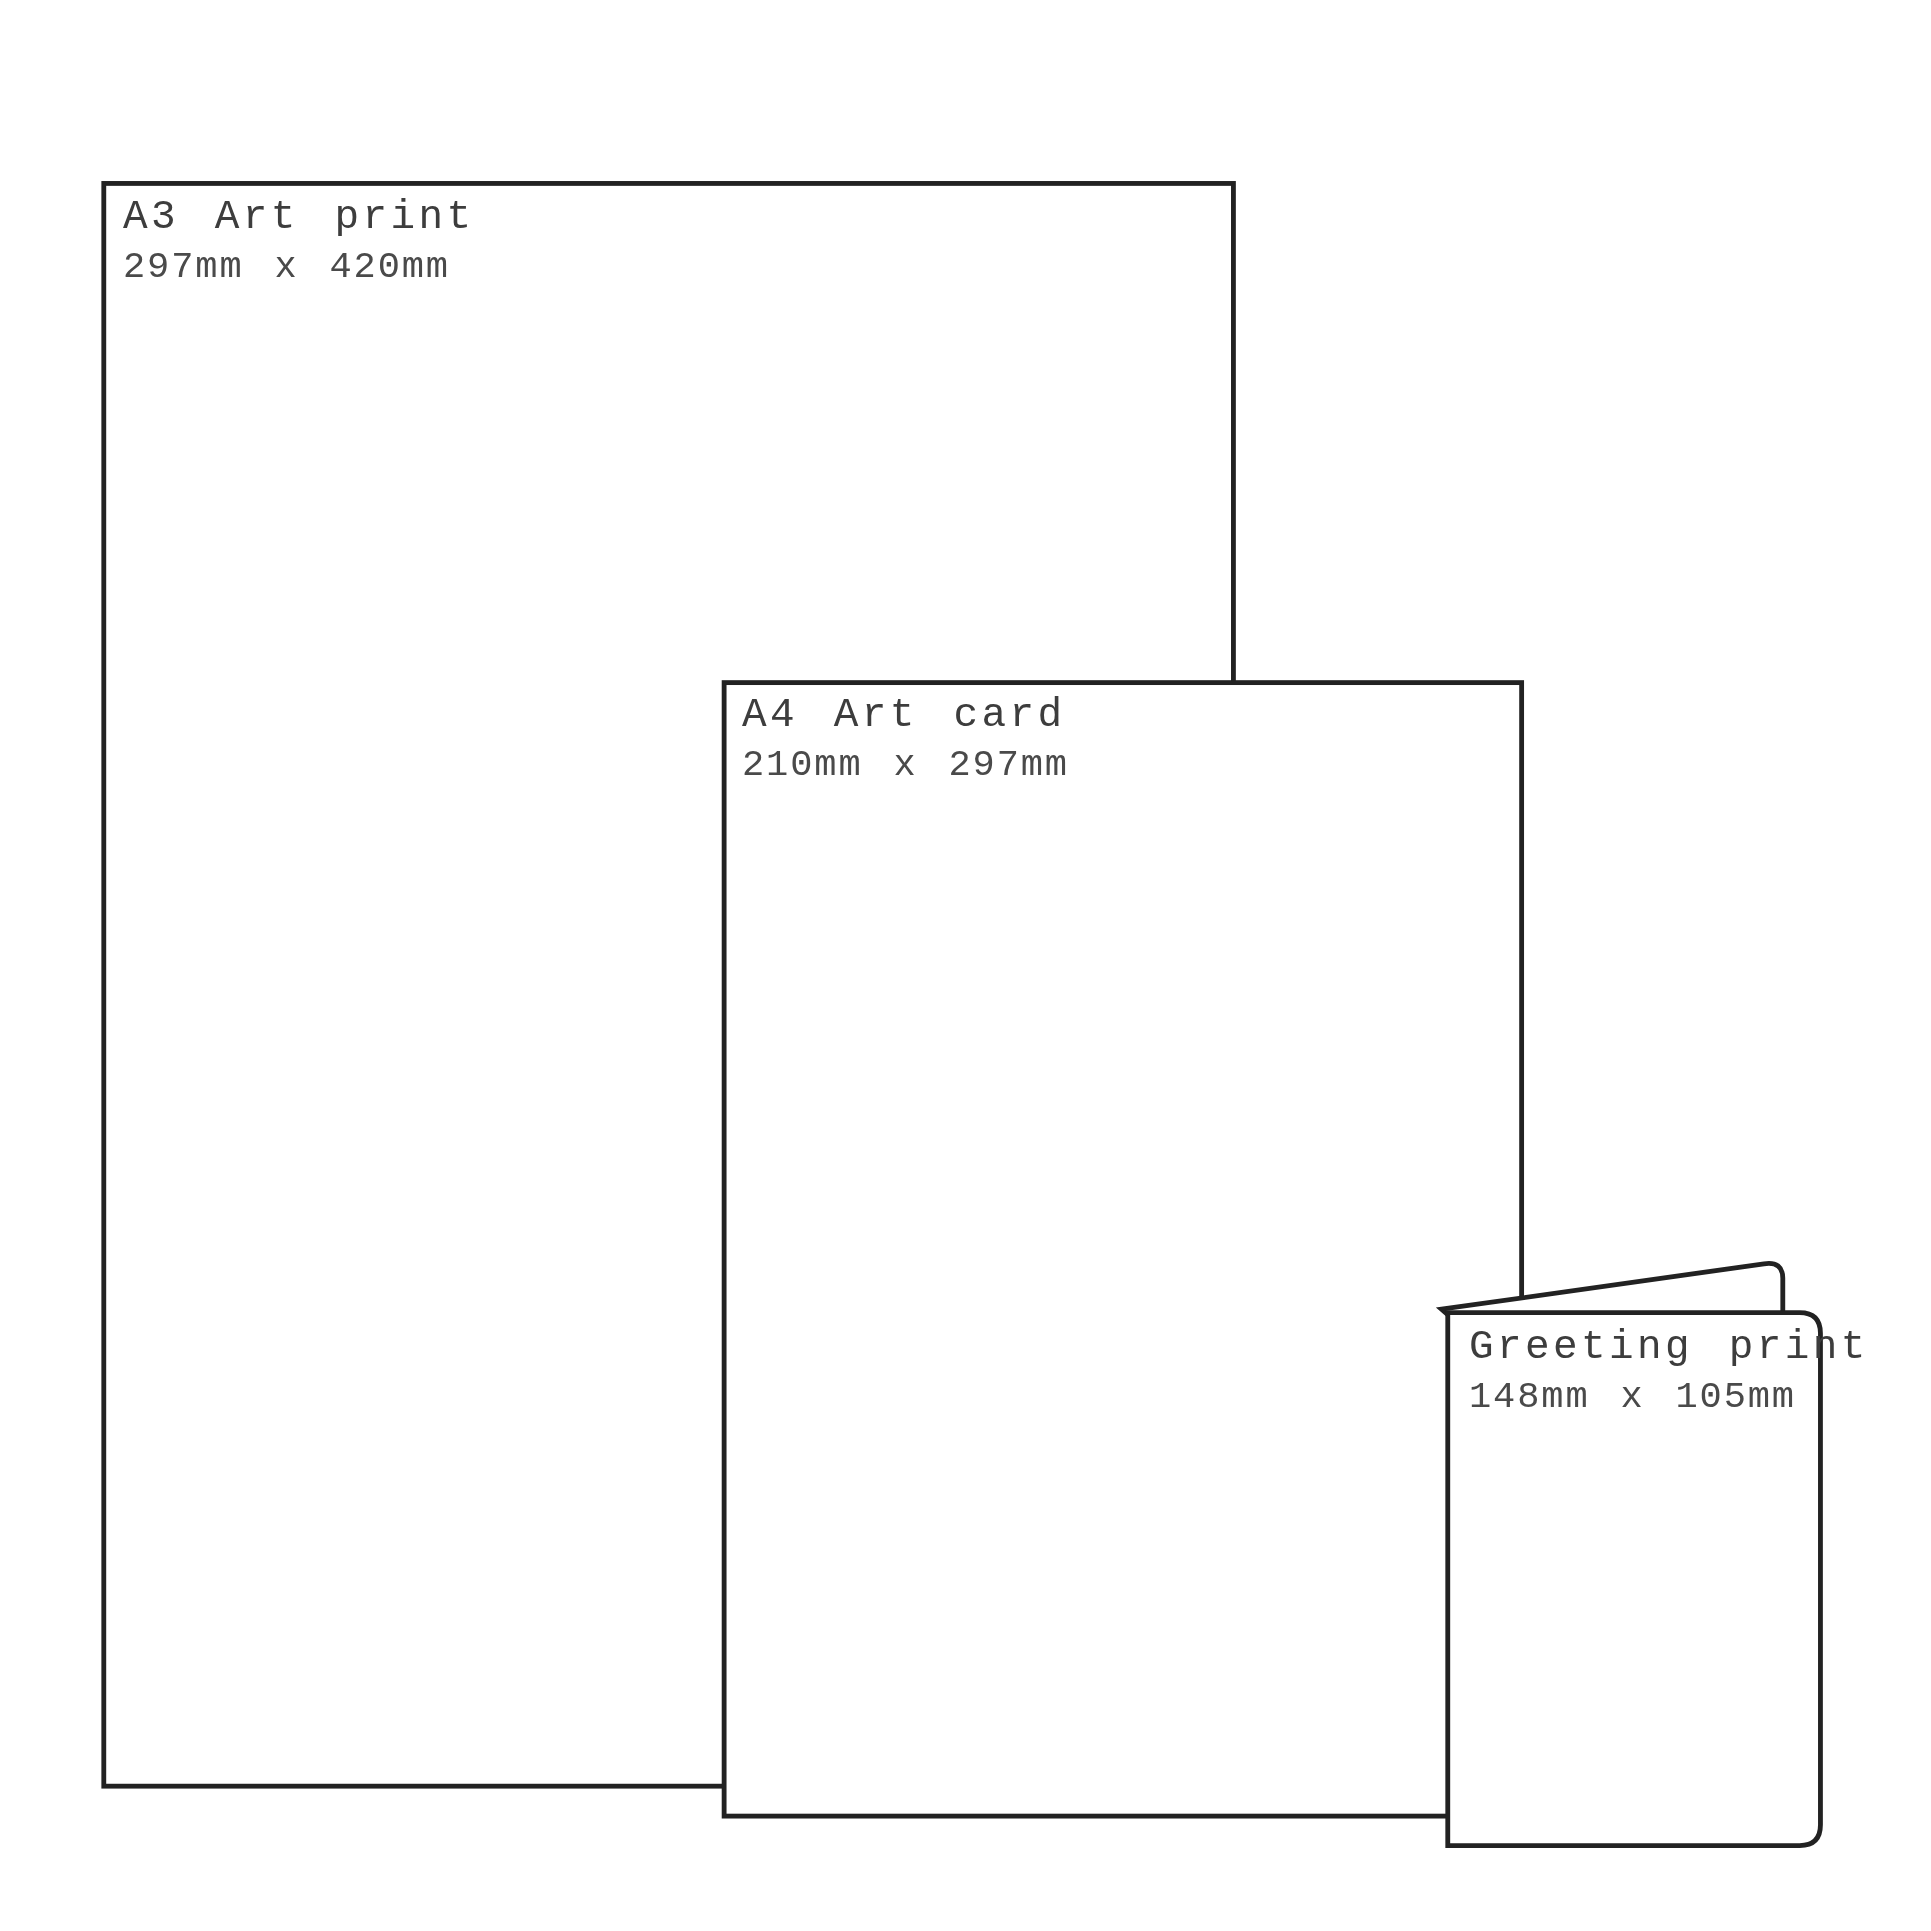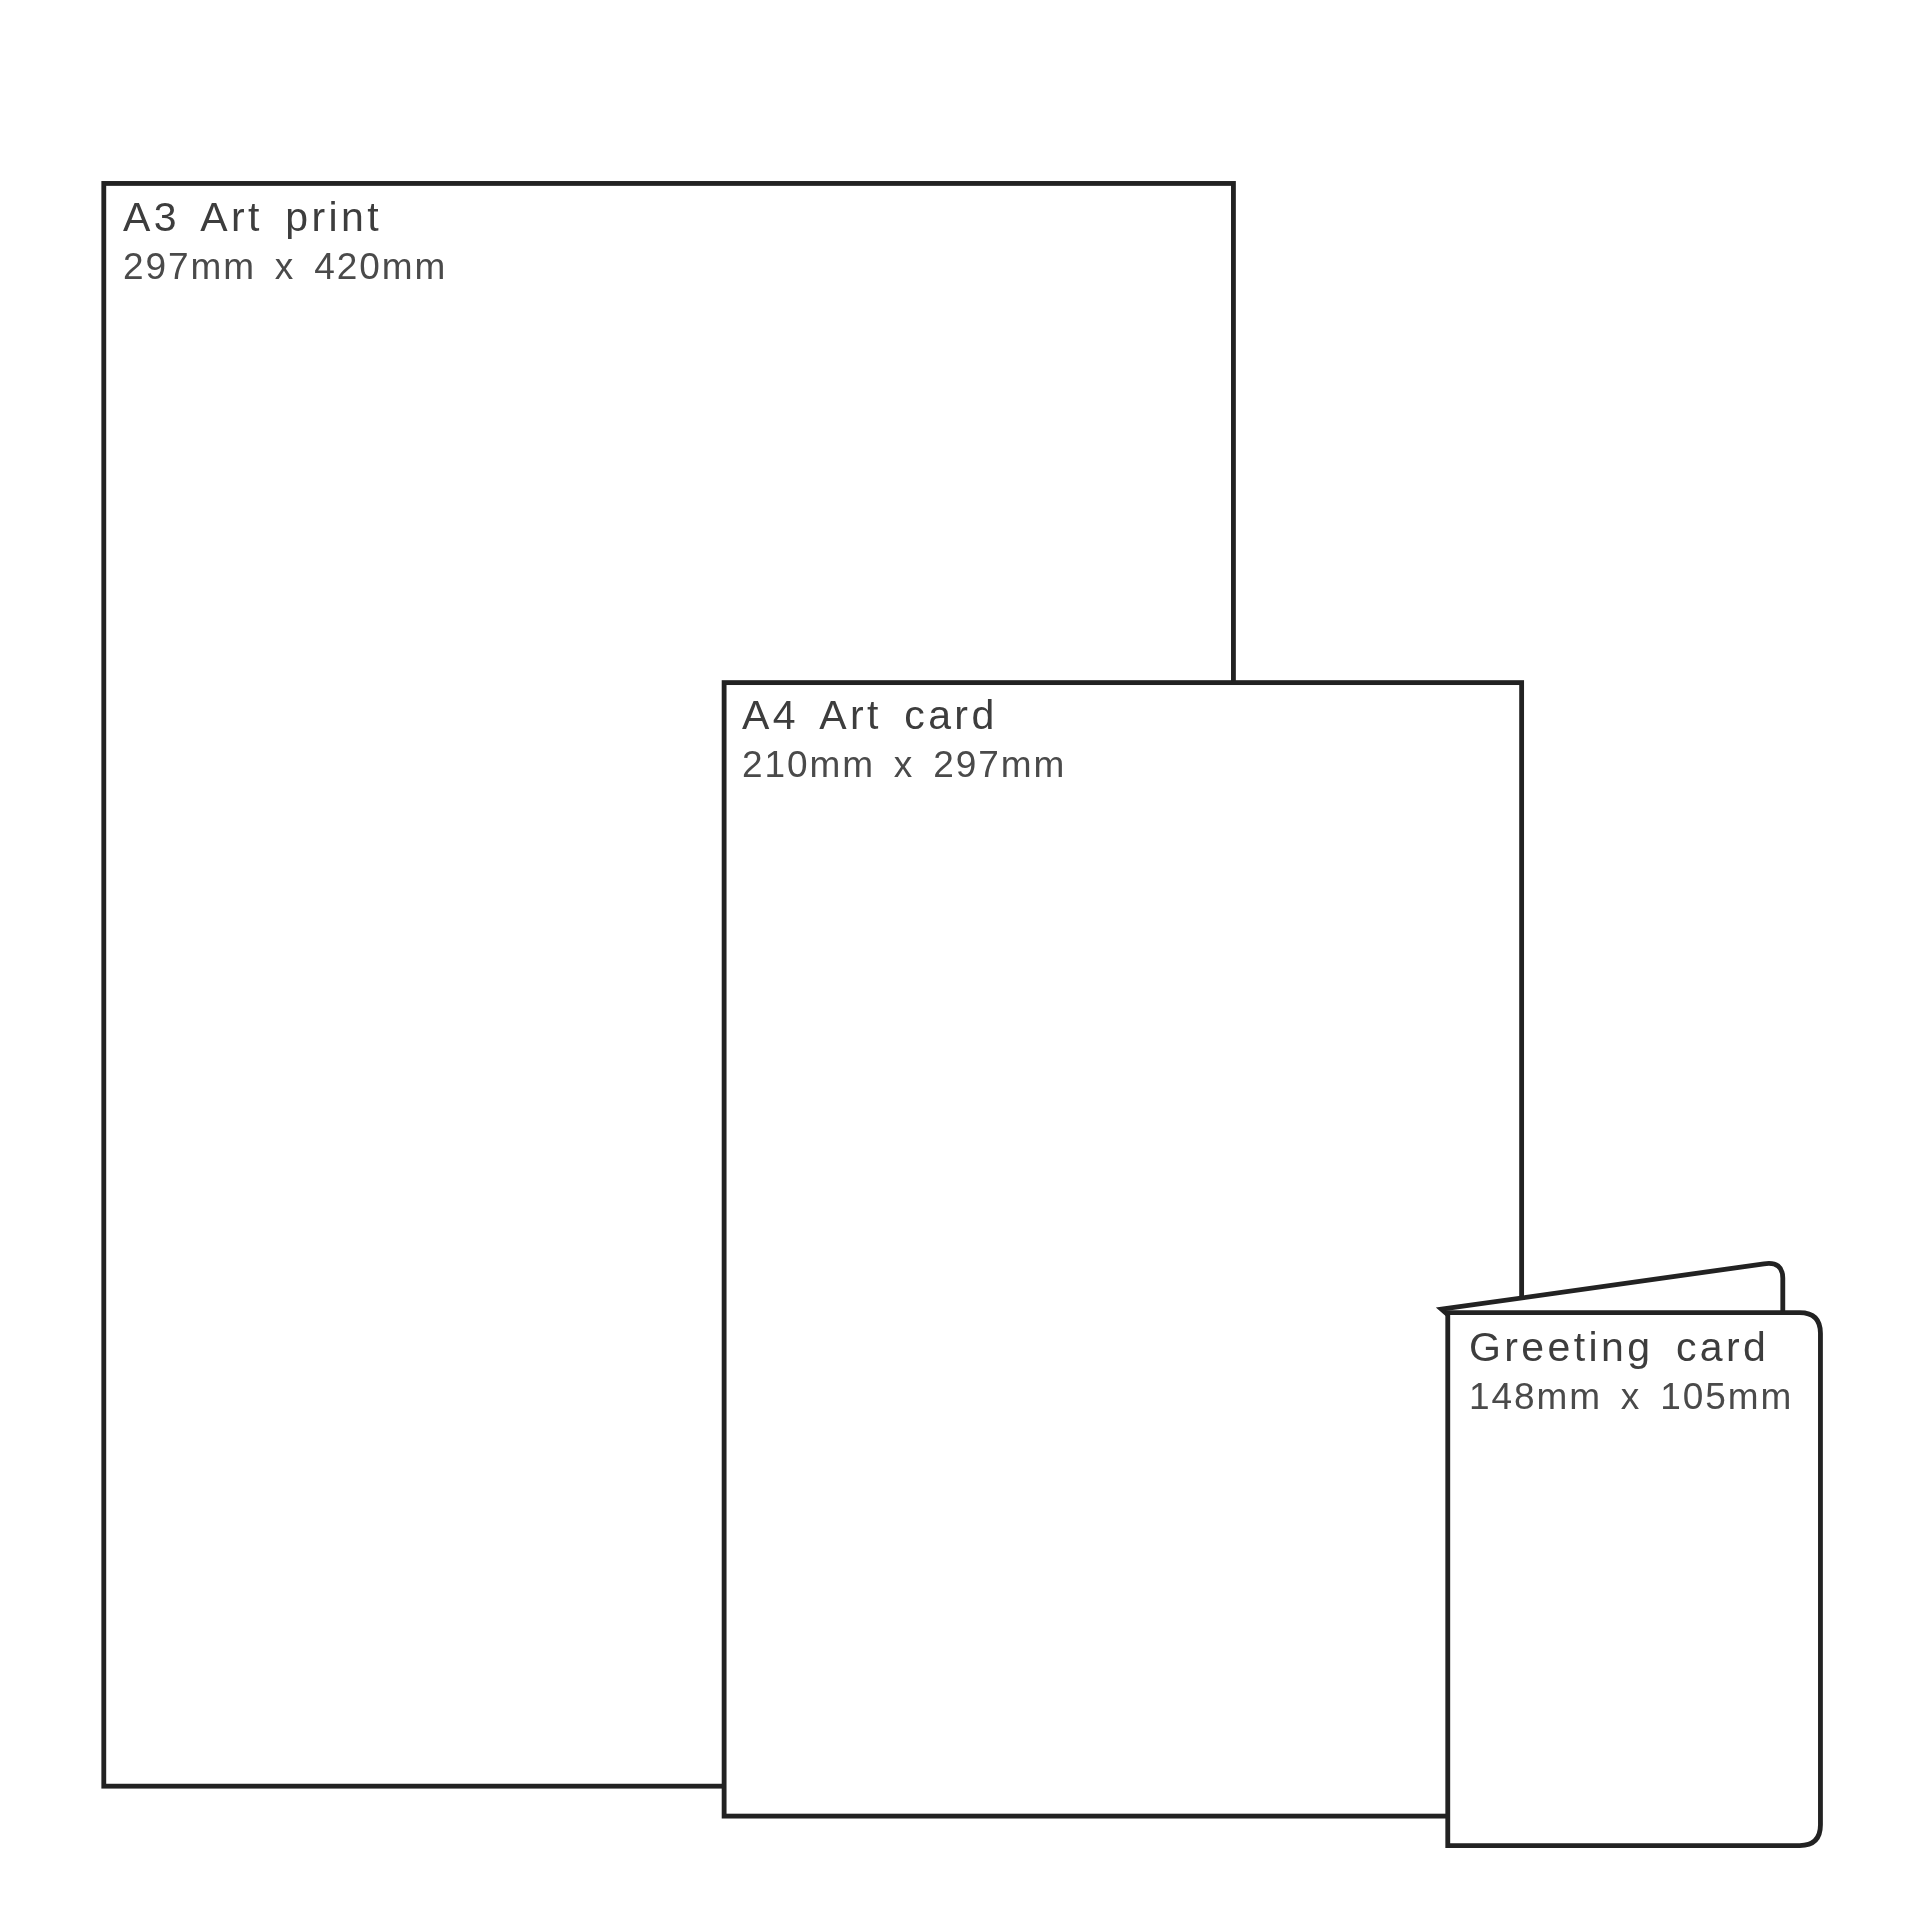--- a/index.html
+++ b/index.html
@@ -5,21 +5,21 @@
   html, body {
     margin: 0;
     padding: 0;
     background: #ffffff;
   }
   .stage {
     position: relative;
     width: 1931px;
     height: 1931px;
     background: var(--bg, #ffffff);
-    font-family: Liberation Sans, sans-serif;
+    font-family: Liberation Mono, monospace;
     overflow: hidden;
   }
   .diagram-svg {
     position: absolute;
     left: 0;
     top: 0;
     width: 1931px;
     height: 1931px;
   }
   .shape {
@@ -74,18 +74,18 @@
     <span class="title">A3 Art print</span>
     <span class="size">297mm x 420mm</span>
   </div>
 
   <div class="label label-a4">
     <span class="title">A4 Art card</span>
     <span class="size">210mm x 297mm</span>
   </div>
 
   <div class="label label-card">
-    <span class="title">Greeting card</span>
+    <span class="title">Greeting print</span>
     <span class="size">148mm x 105mm</span>
   </div>
 
 </div>
 
 
 </body></html>

